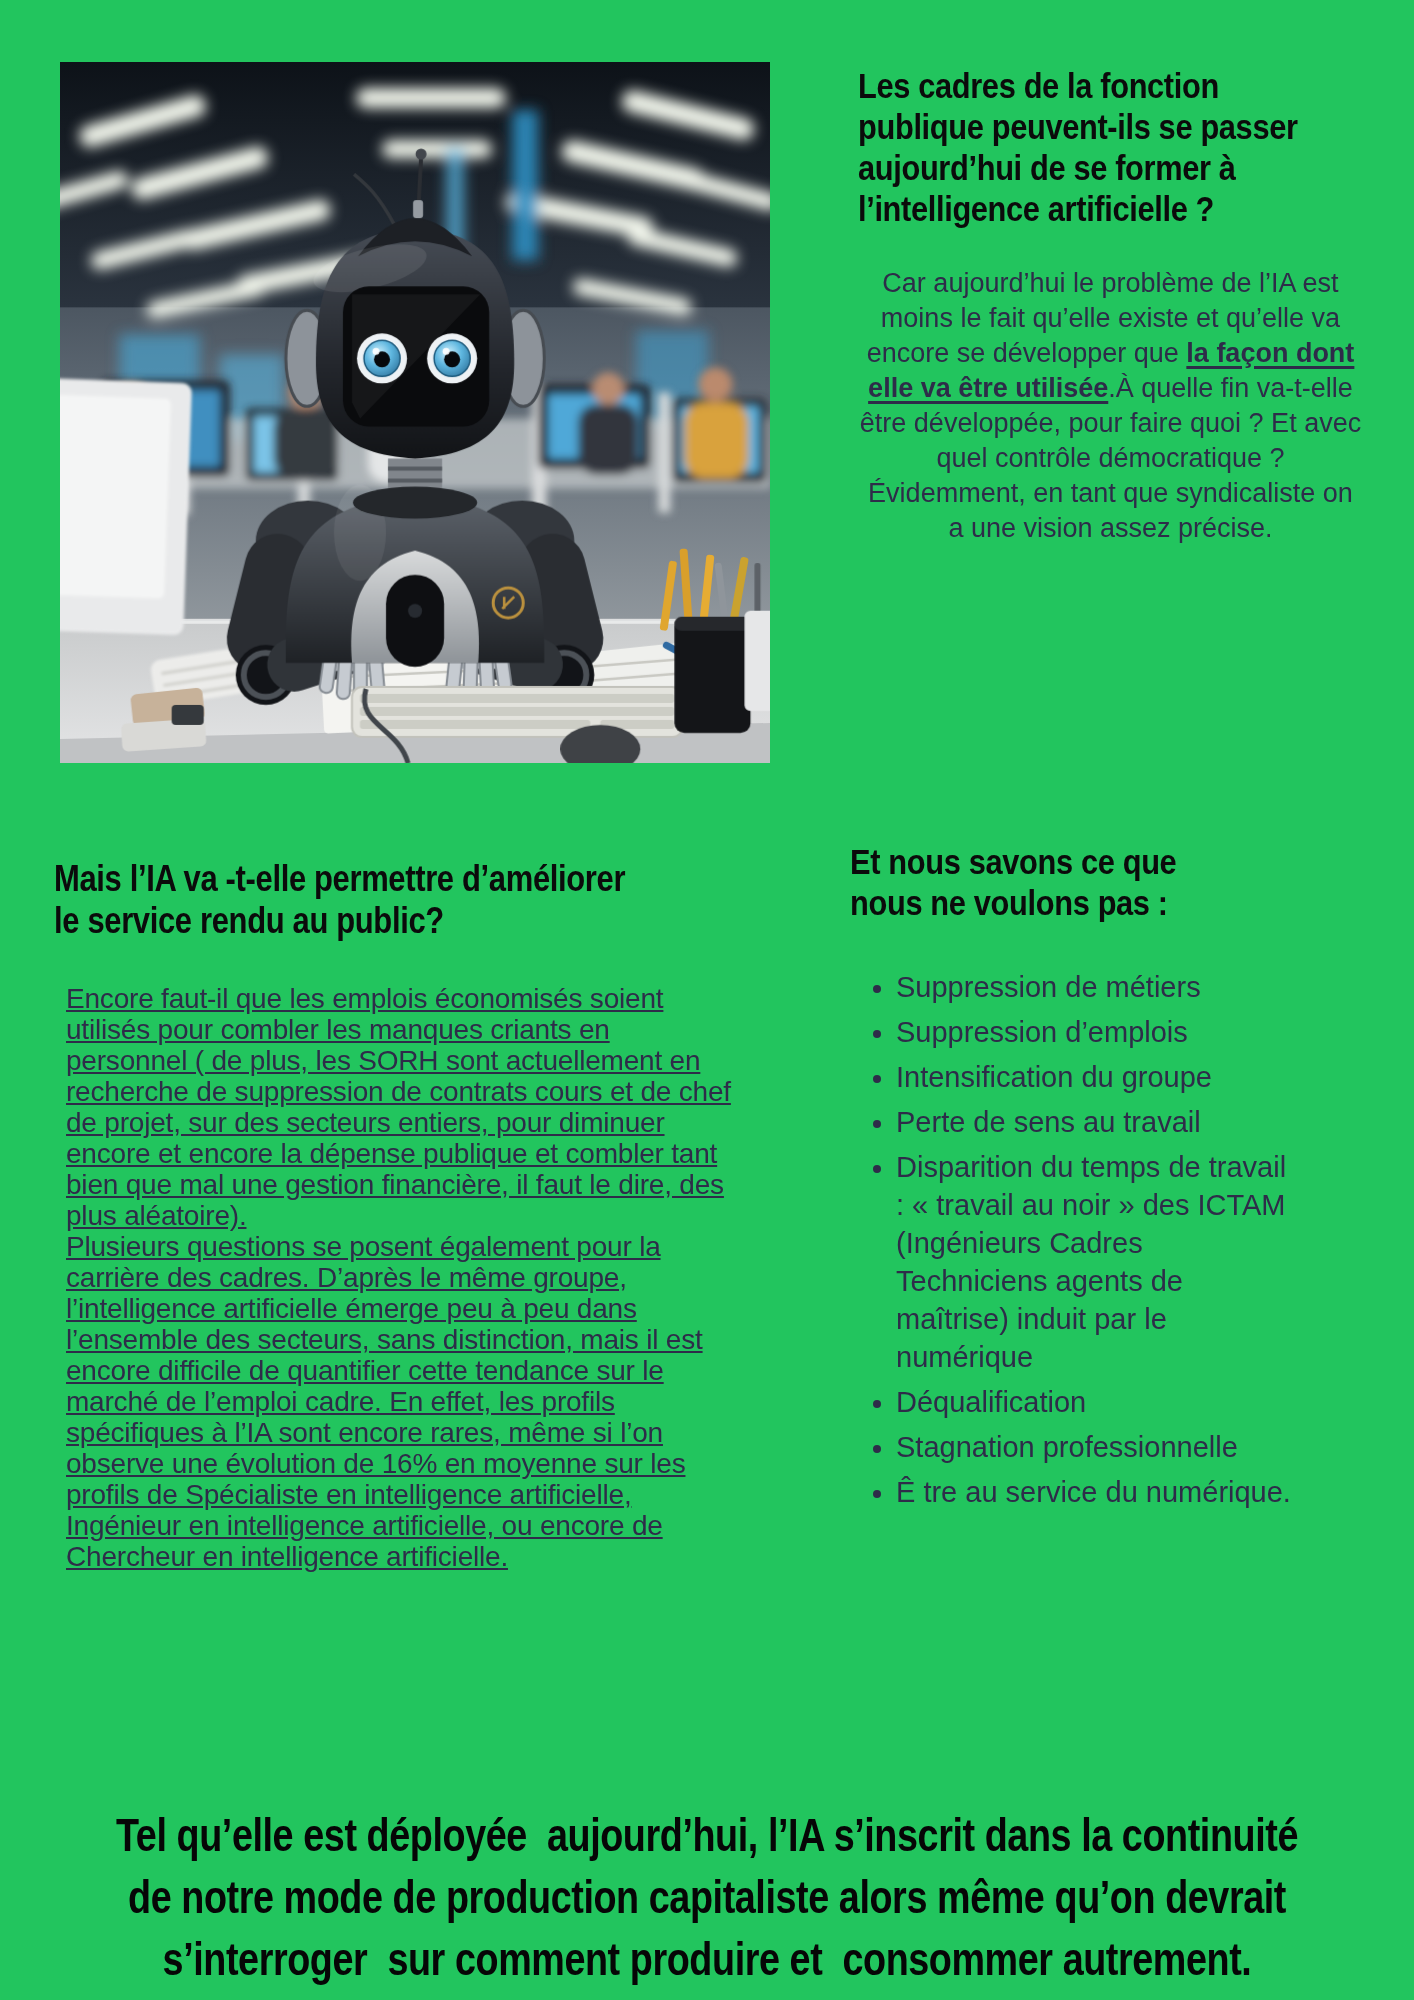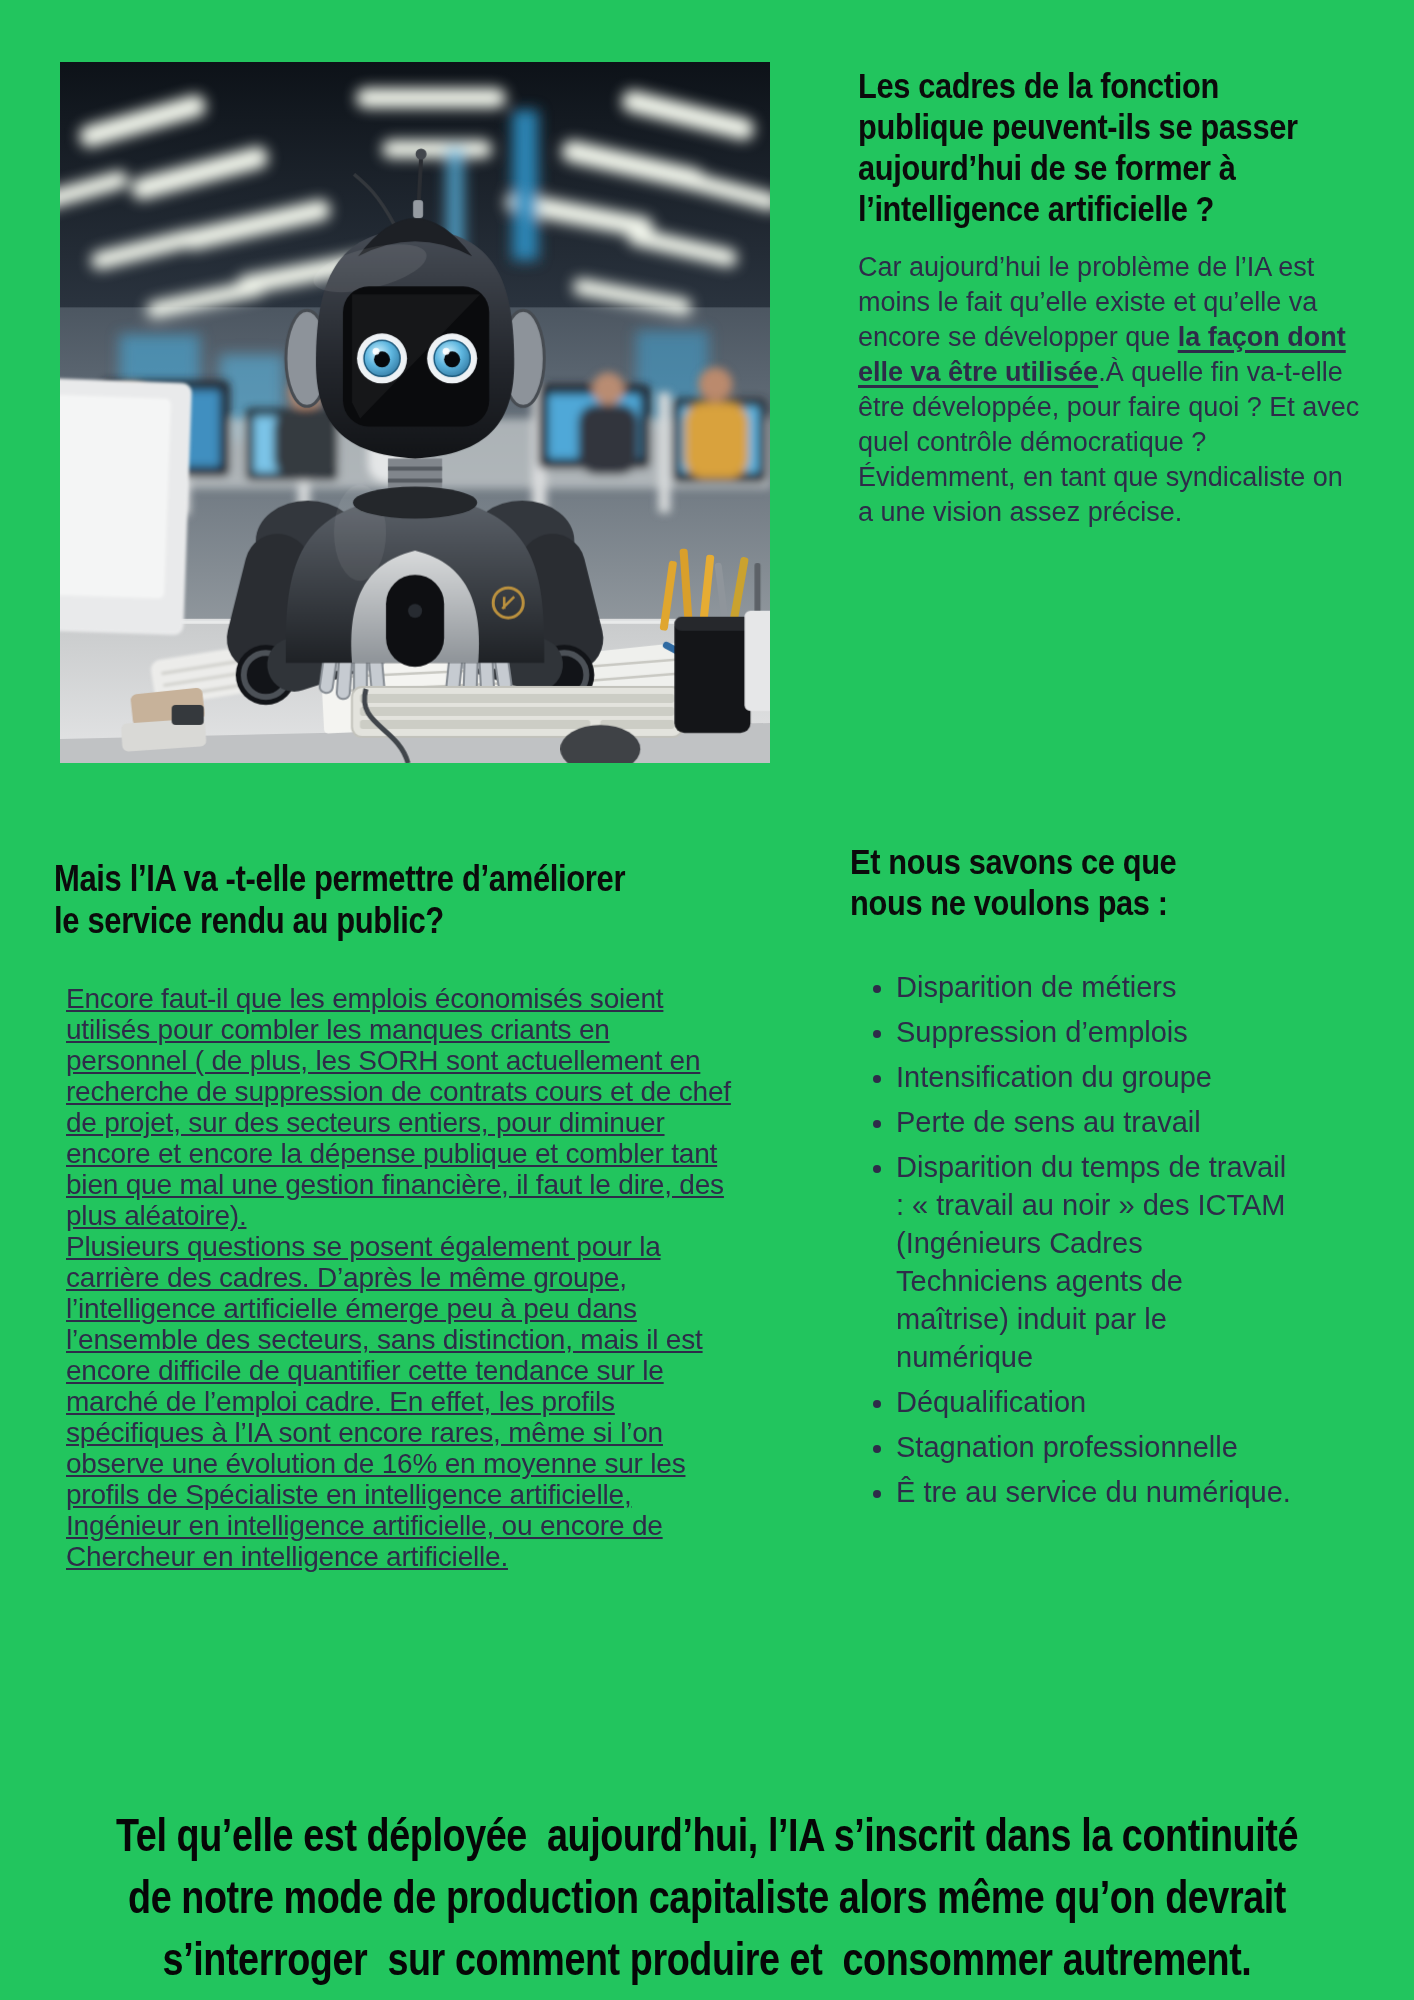--- a/index.html
+++ b/index.html
@@ -27,21 +27,21 @@
   .h-left{font-size:36px;line-height:1.18;width:940px;transform:scaleX(.86);}
   
   .body-para{
     margin:0;color:#2e2c49;
     font-size:27px;line-height:35px;
   }
   .hl{font-weight:700;text-decoration:underline;text-decoration-thickness:2.5px;text-underline-offset:4px;}
   
   .col-right-top{position:absolute;left:858px;top:66px;width:505px;}
   .col-right-top .p1{margin-top:40px;width:500px;}
-  .col-right-top .p2{margin-top:20px;width:505px;}
+  .col-right-top .p2{margin-top:36px;width:505px;text-align:center;}
   .left-section{position:absolute;left:54px;top:842px;width:724px;margin-top:16px;}
   .left-section .paras{margin-top:40px;margin-left:12px;width:668px;}
   .left-section .body-para{font-size:28px;line-height:31px;letter-spacing:-0.2px;text-decoration:underline;}
   .right-bottom{position:absolute;left:850px;top:842px;width:530px;}
   .right-bottom ul{
     margin:44px 0 0 0;padding:0 0 0 46px;list-style:disc;
   }
   .right-bottom li{
     color:#2e2c49;font-size:29px;line-height:38px;
     max-width:396px;margin-bottom:7px;
@@ -326,21 +326,21 @@
     <div class="paras">
       <p class="body-para">Encore faut-il que les emplois économisés soient utilisés pour combler les manques criants en personnel ( de plus, les SORH sont actuellement en recherche de suppression de contrats cours et de chef de projet, sur des secteurs entiers, pour diminuer encore et encore la dépense publique et combler tant bien que mal une gestion financière, il faut le dire, des plus aléatoire).</p>
       <p class="body-para">Plusieurs questions se posent également pour la carrière des cadres. D’après le même groupe, l’intelligence artificielle émerge peu à peu dans l’ensemble des secteurs, sans distinction, mais il est encore difficile de quantifier cette tendance sur le marché de l’emploi cadre. En effet, les profils spécifiques à l’IA sont encore rares, même si l’on observe une évolution de 16% en moyenne sur les profils de Spécialiste en intelligence artificielle, Ingénieur en intelligence artificielle, ou encore de Chercheur en intelligence artificielle.</p>
     </div>
   </section>
 
   <section class="right-bottom">
     <h2 class="heading h-right">Et nous savons ce que
 nous ne voulons pas :</h2>
     <ul>
-        <li>Disparition de métiers</li>
+        <li>Suppression de métiers</li>
         <li>Suppression d’emplois</li>
         <li>Intensification du groupe</li>
         <li>Perte de sens au travail</li>
         <li>Disparition du temps de travail : « travail au noir » des ICTAM (Ingénieurs Cadres Techniciens agents de maîtrise) induit par le numérique</li>
         <li>Déqualification</li>
         <li>Stagnation professionnelle</li>
         <li>Ê tre au service du numérique.</li>
       </ul>
   </section>
 

